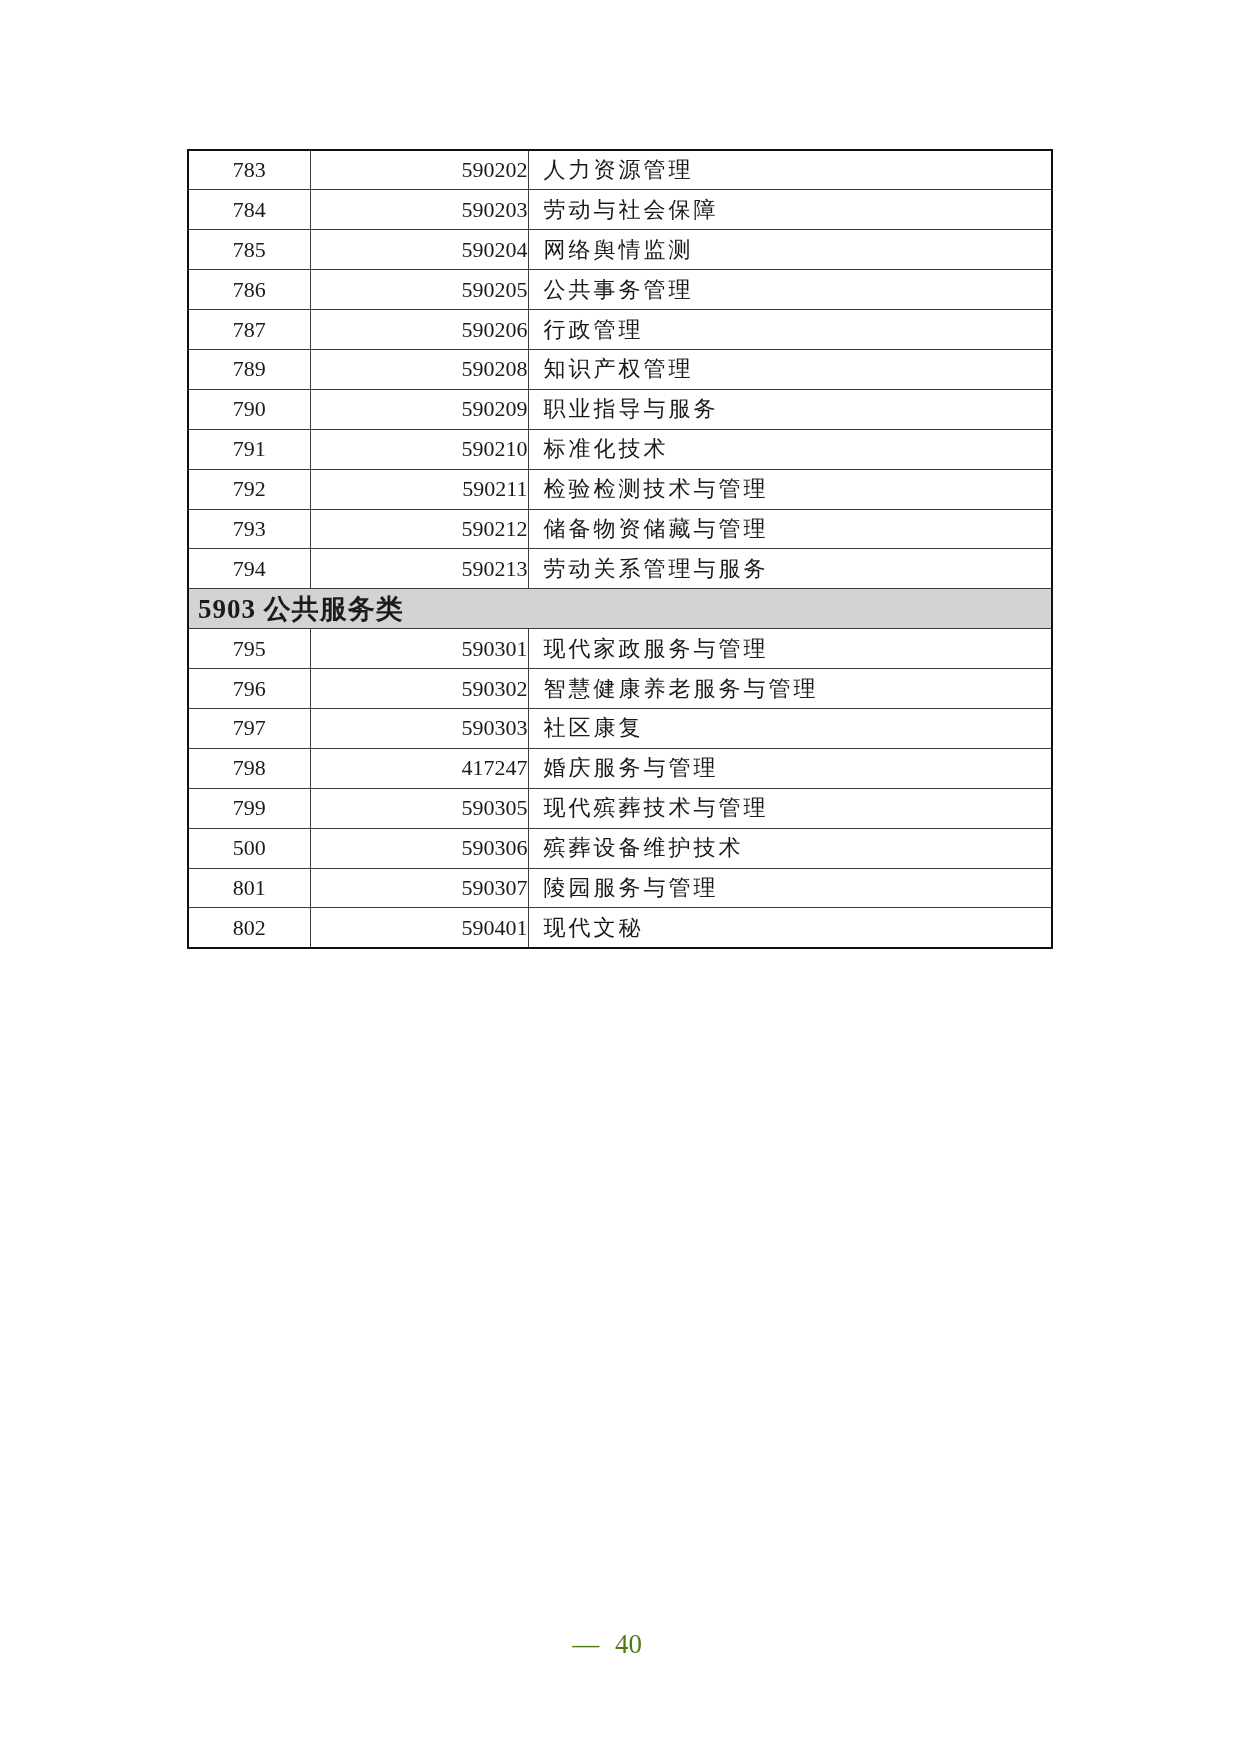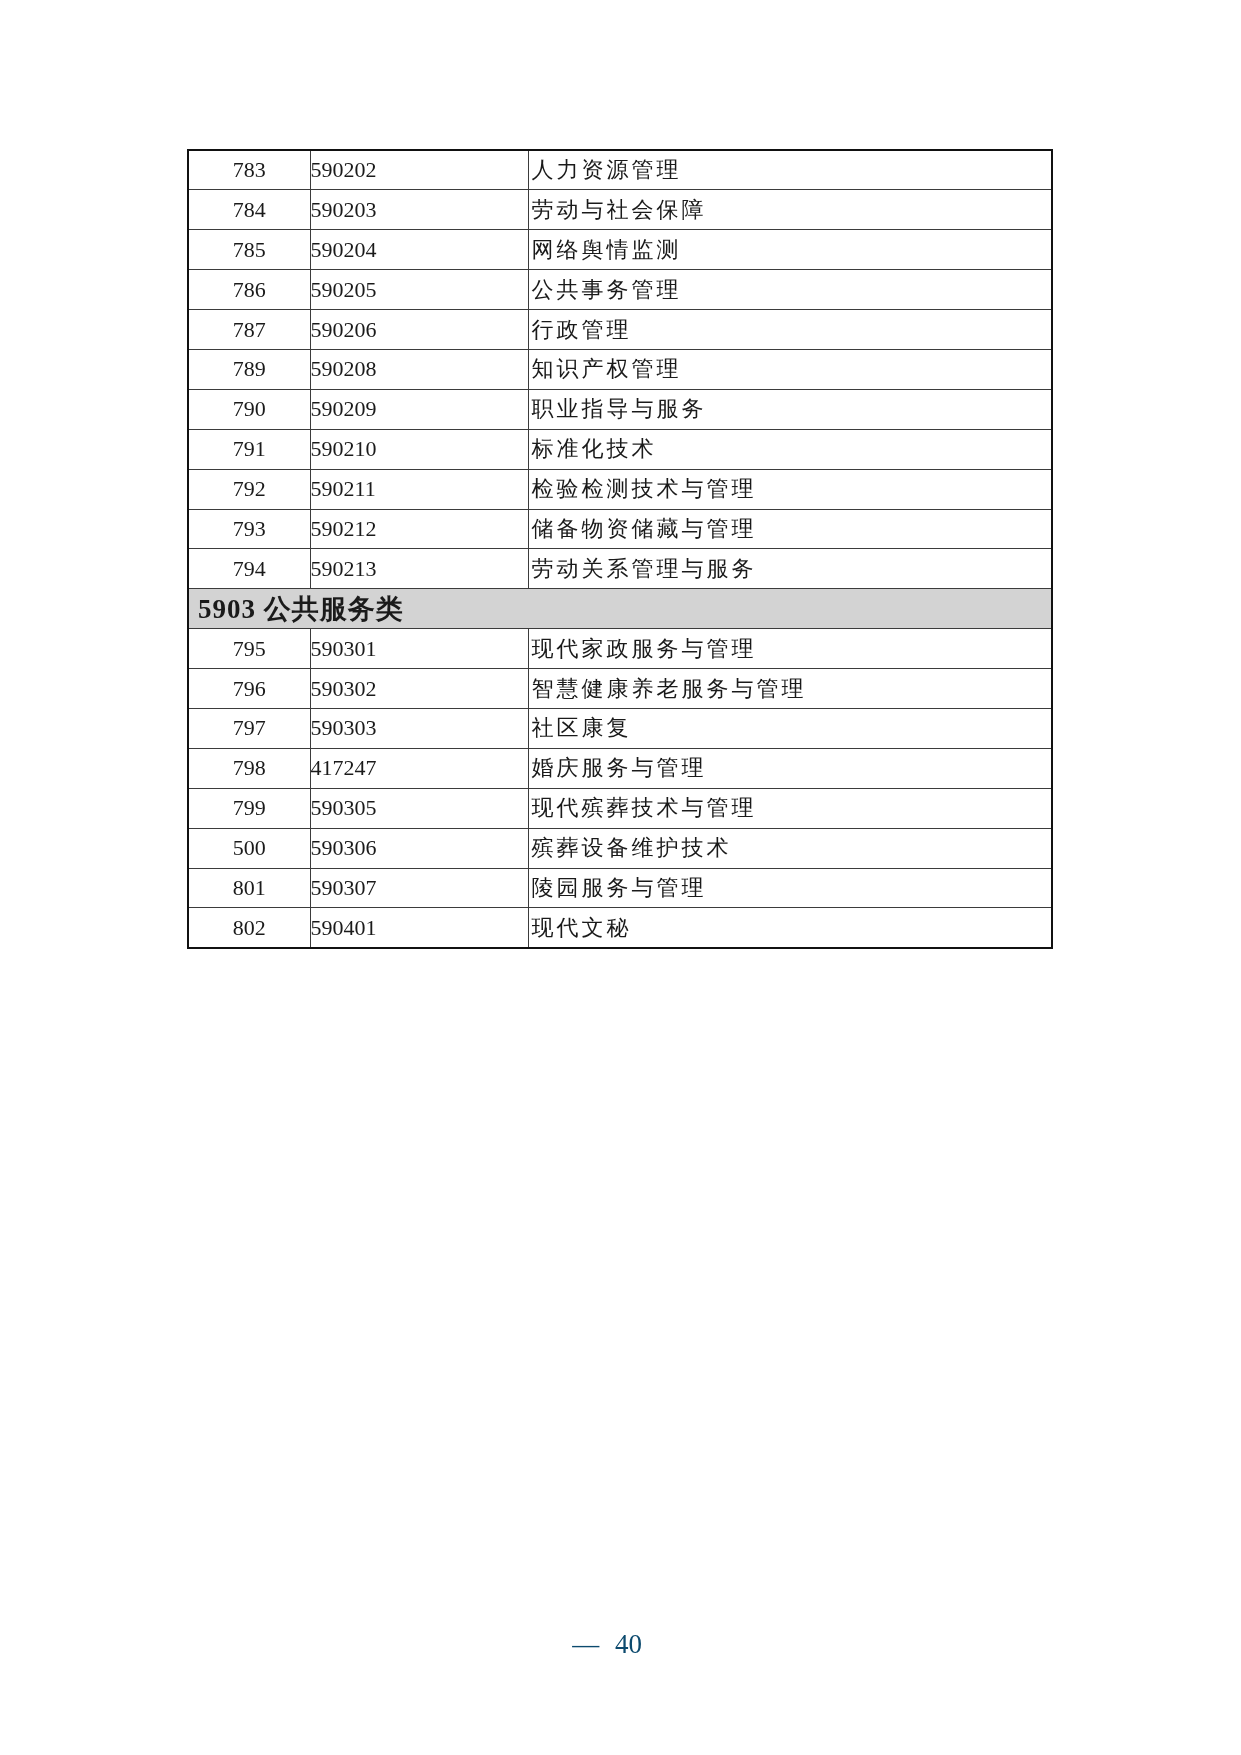--- a/index.html
+++ b/index.html
@@ -24,37 +24,37 @@
   }
   table.codes td {
     border: 1.7px solid #3b3b3b;
     height: 39.9px;
     vertical-align: middle;
     font-size: 22px;
     overflow: hidden;
     white-space: nowrap;
   }
   td.c-no   { text-align: center; }
-  td.c-code { text-align: left; margin-left: 42px; }
-  td.c-name { text-align: left; padding-left: 3px; letter-spacing: 3px; }
+  td.c-code { text-align: right; margin-left: 42px; }
+  td.c-name { text-align: left; padding-left: 15px; letter-spacing: 3px; }
   tr.section-row td {
     background: #d3d3d3;
     font-weight: bold;
     font-size: 27px;
     text-align: left;
     padding-left: 9px;
     letter-spacing: 1px;
   }
   .footer {
     position: absolute;
     top: 1629px;
     left: 607px;
     transform: translateX(-50%);
     font-size: 27px;
-    color: #0c4a6e;
+    color: #4d7c0f;
     word-spacing: 9px;
     white-space: nowrap;
   }
 </style>
 </head>
 <body>
 
 <div class="page">
 
   <table class="codes">

